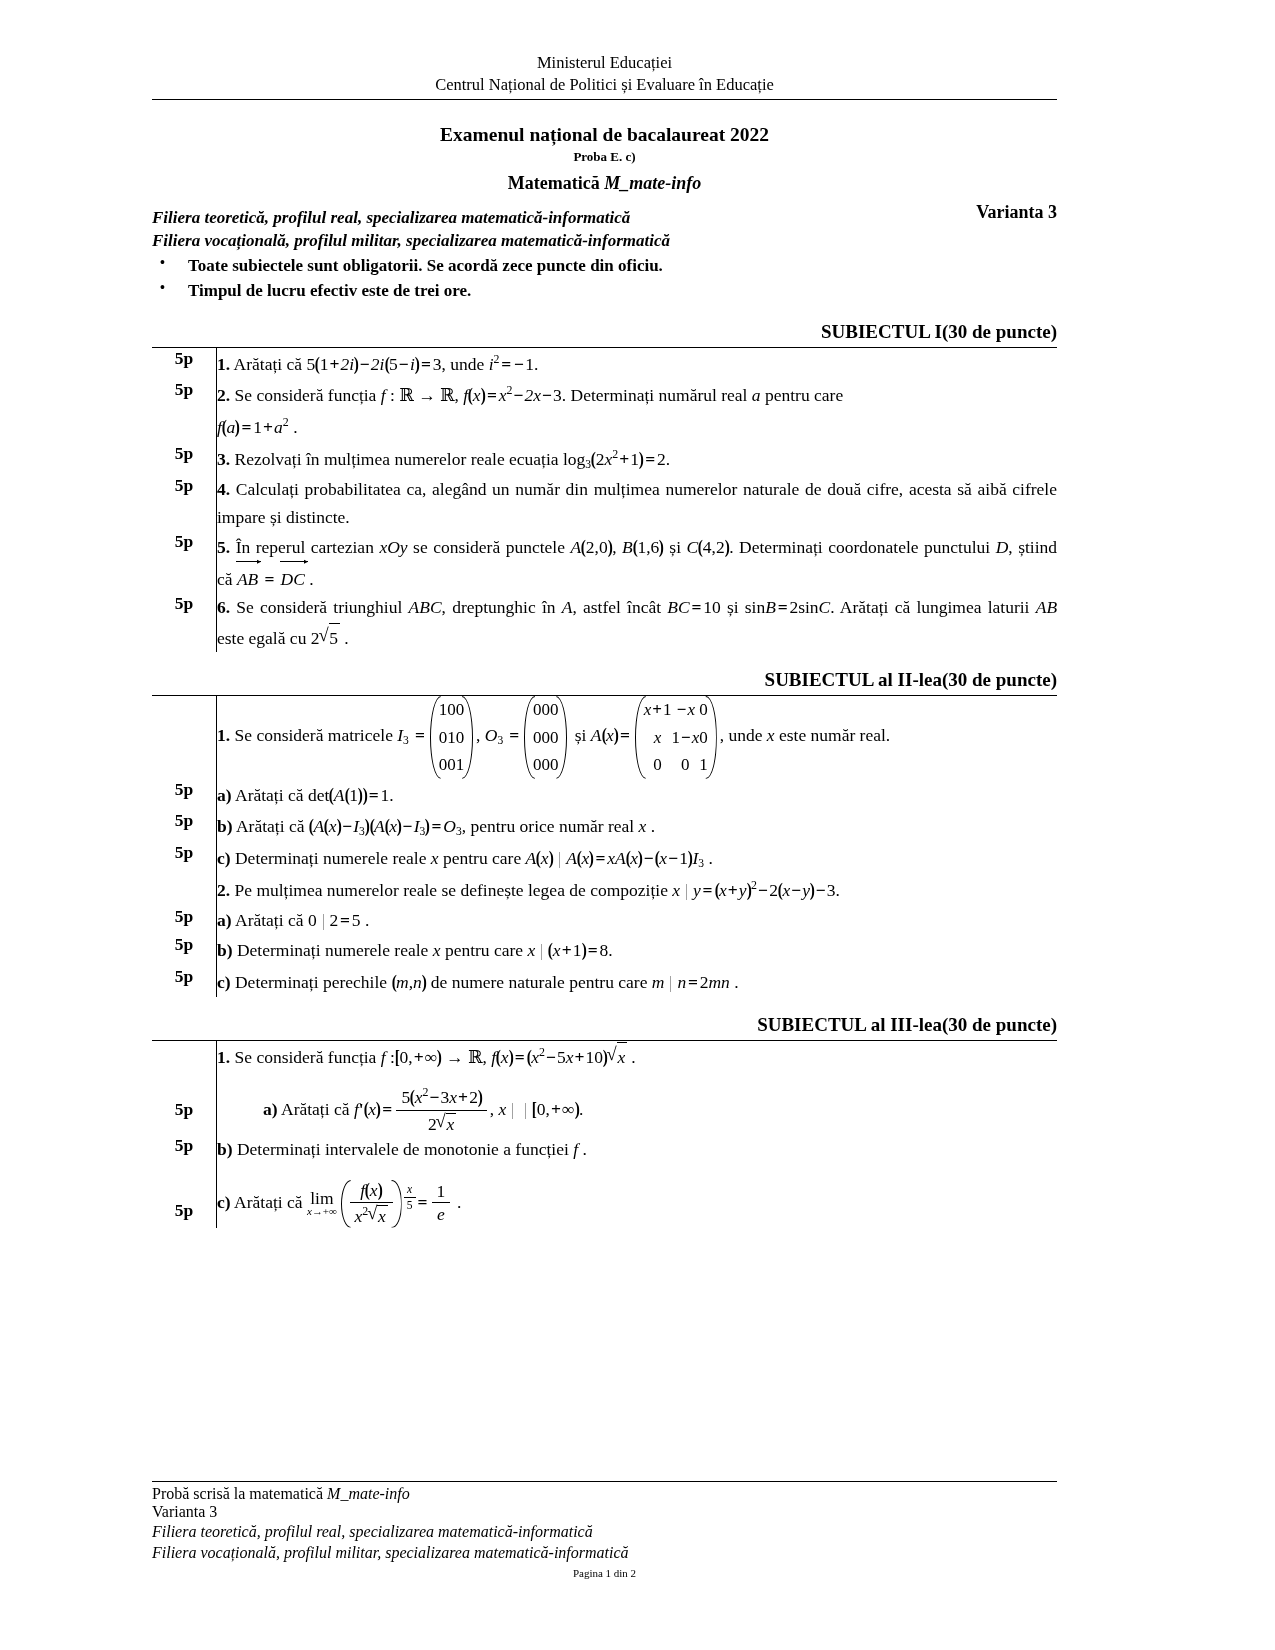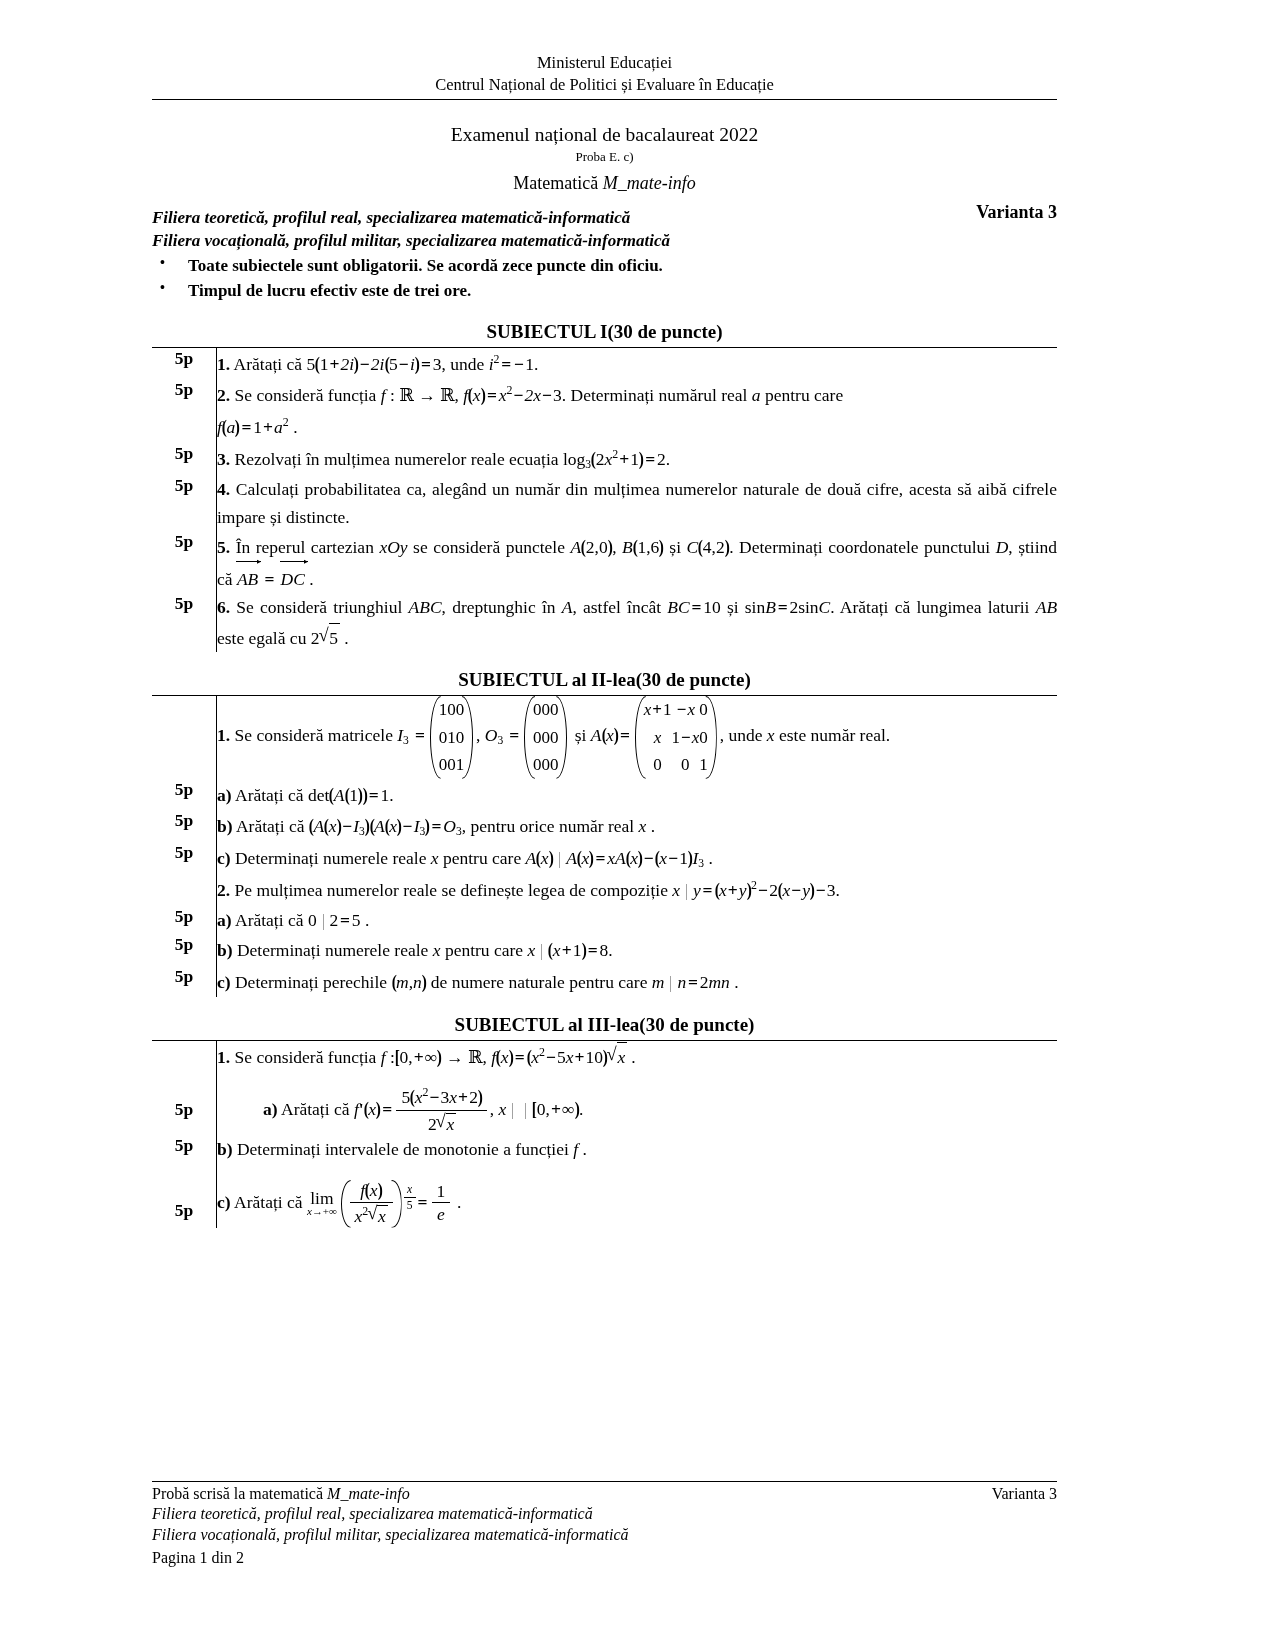--- a/index.html
+++ b/index.html
@@ -8,33 +8,33 @@
     font-family:"Liberation Serif","DejaVu Serif",serif;
     color:#000;
     -webkit-font-smoothing:antialiased;
   }
   .page{position:relative;width:1275px;height:1650px;padding:0;box-sizing:border-box;}
   .inner{position:absolute;left:152px;top:52px;width:905px;}
 
   
   .ministry{text-align:center;font-size:16.5px;line-height:1.32;}
   .rule{border:0;border-top:1.6px solid #000;margin:3px 0 0 0;height:0;}
-  .title-block{text-align:center;font-weight:normal;margin-top:22px;line-height:1.38;}
+  .title-block{text-align:center;font-weight:bold;margin-top:22px;line-height:1.38;}
   .t1{font-size:19.5px;}
   .t2{font-size:13px;}
   .t3{font-size:18px;margin-top:5px;}
   .t3 .ital{font-style:italic;}
   .varianta{text-align:right;font-weight:bold;font-size:18px;margin-top:6px;}
   .filiera{font-style:italic;font-weight:bold;font-size:17px;line-height:1.33;margin-top:-16px;}
   ul.bullets{list-style:none;margin:2px 0 0 0;padding:0;}
   ul.bullets li{font-weight:bold;font-size:17px;line-height:1.45;position:relative;padding-left:36px;}
   ul.bullets li .bul{position:absolute;left:8px;top:-1px;font-size:14px;}
 
   
-  .sec-head{display:flex;justify-content:center;align-items:baseline;
+  .sec-head{display:flex;justify-content:flex-end;align-items:baseline;
             font-weight:bold;font-size:19px;margin-top:17px;}
   .sec-rule{border-top:1.7px solid #000;margin-top:4px;}
 
   table.items{border-collapse:collapse;width:100%;margin-top:0;}
   table.items td{vertical-align:top;padding:0;}
   td.pts{width:64px;text-align:center;font-weight:bold;font-size:17.5px;
          padding-top:11px;white-space:nowrap;}
   td.body{border-left:1.5px solid #000;padding:9px 0 5px 14px;font-size:17.5px;line-height:1.62;}
   .just{text-align:justify;text-justify:inter-word;}
 
@@ -90,23 +90,23 @@
 
   .lim{display:inline-block;text-align:center;vertical-align:middle;line-height:1.05;margin-right:.1em;}
   .lim .lw{display:block;font-style:normal;font-size:1em;}
   .lim .lsub{display:block;font-size:.63em;font-style:italic;margin-top:-1px;}
 
   .expo{font-size:.66em;vertical-align:super;display:inline-block;}
 
   
   .footer{position:absolute;left:152px;top:1481px;width:905px;}
   .foot-rule{border-top:1.6px solid #000;}
-  .foot-row{display:flex;justify-content:space-between;font-size:16px;margin-top:3px;}
+  .foot-row{display:flex;justify-content:flex-start;font-size:16px;margin-top:3px;flex-direction:column;}
   .foot-ital{font-style:italic;font-size:16px;line-height:1.34;}
-  .foot-center{text-align:left;font-size:16px;margin-top:3px;}
+  .foot-center{text-align:center;font-size:11px;margin-top:3px;}
 </style>
 </head>
 <body>
 
 <div class="page">
  <div class="inner">
 
   <div class="ministry">
     <div>Ministerul Educației</div>
     <div>Centrul Național de Politici și Evaluare în Educație</div>

